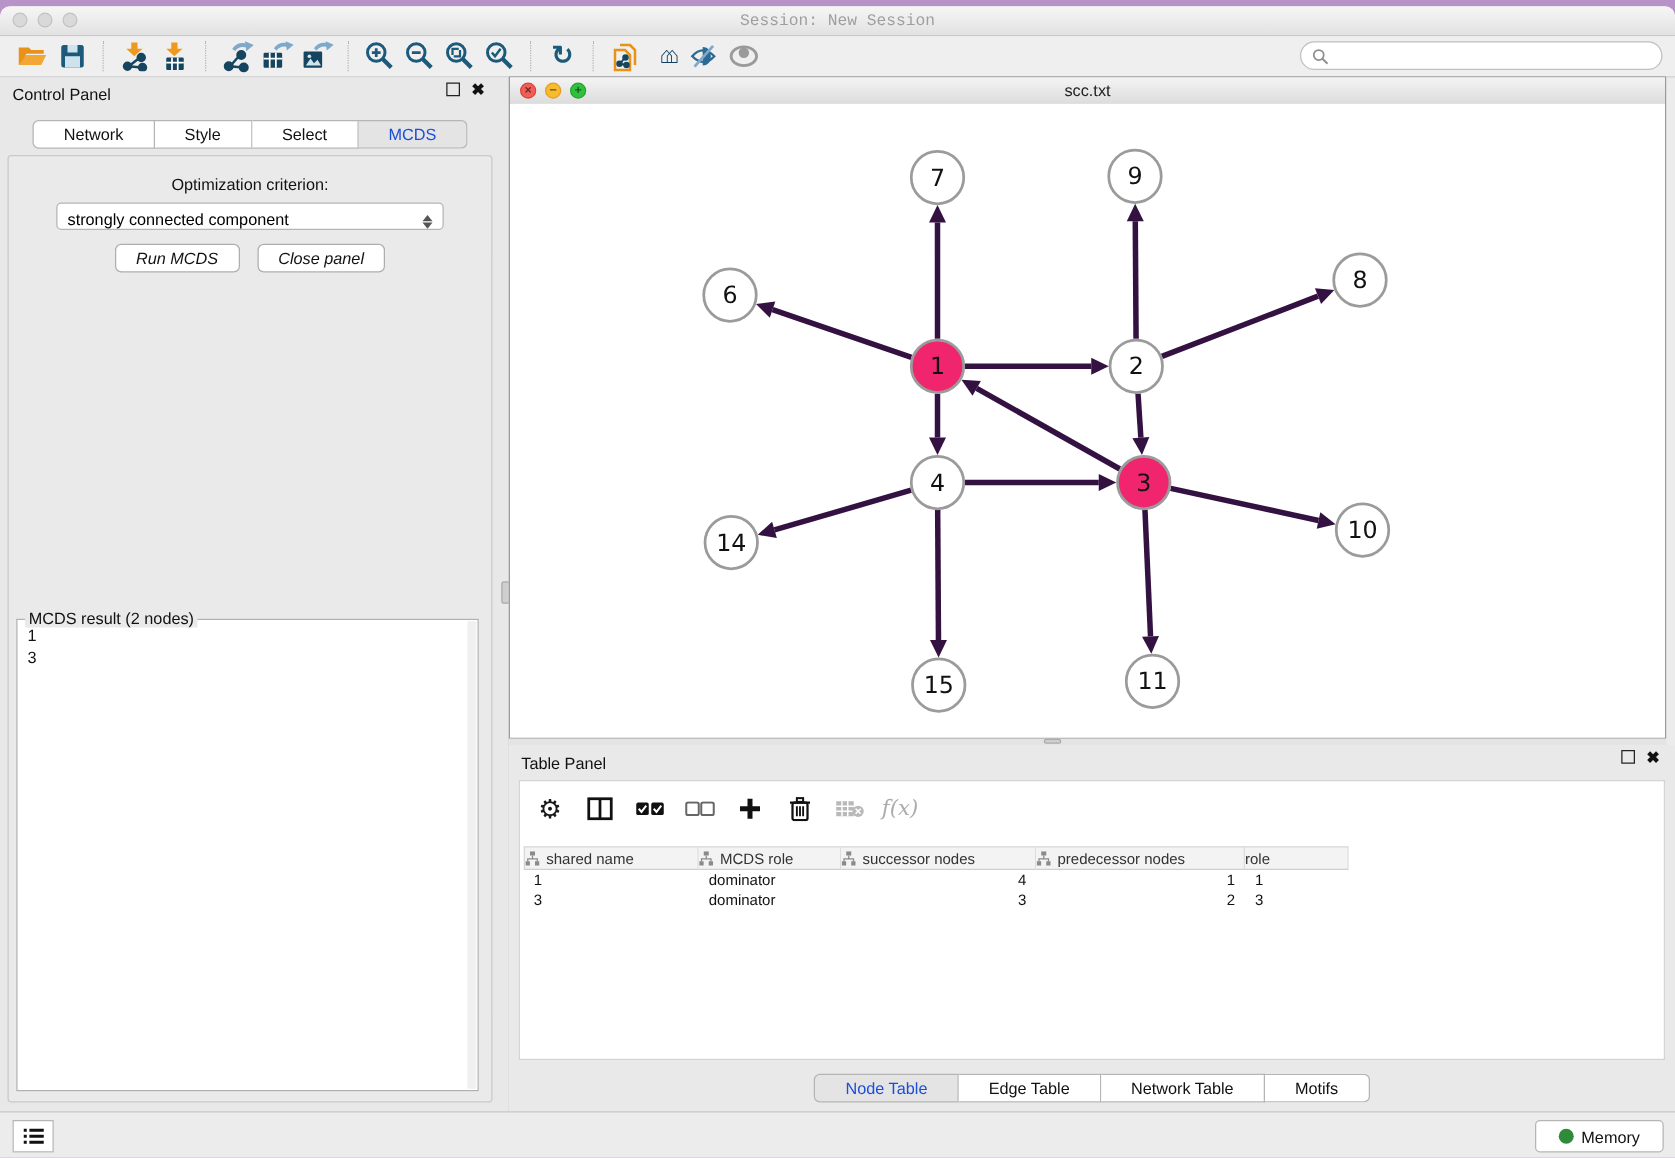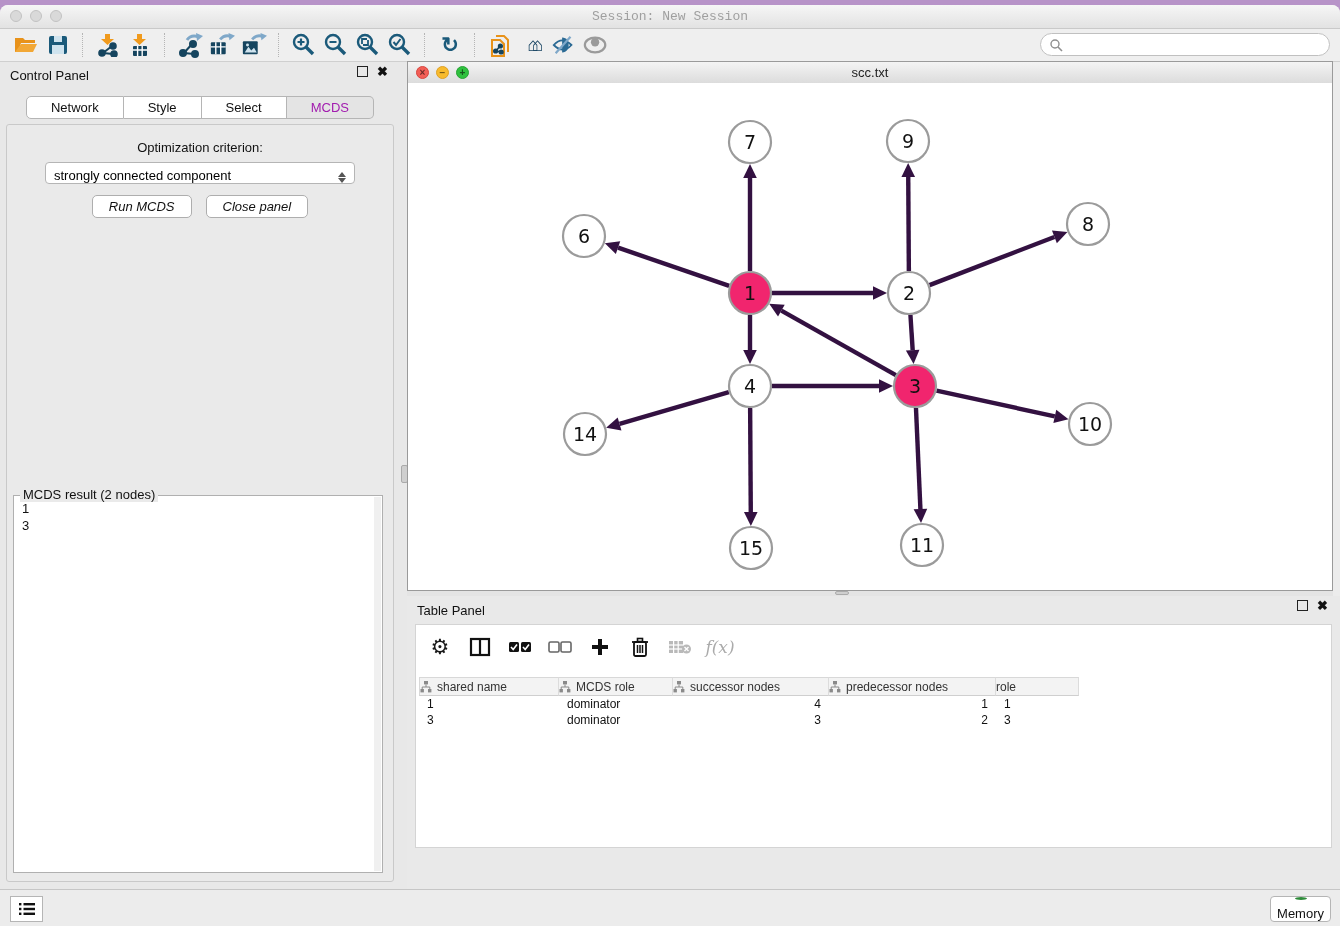--- a/index.html
+++ b/index.html
@@ -20,21 +20,21 @@
   
   .control-panel{position:absolute;left:0;top:57px;width:400px;bottom:36px;background:#e8e8e8;}
   .cp-header{position:absolute;top:6px;left:10px;font-size:13px;color:#111;}
   .panel-icons{position:absolute;top:4px;right:12px;display:flex;gap:9px;align-items:center;}
   .float-icon{width:11px;height:11px;border:1.5px solid #222;box-sizing:border-box;}
   .close-icon{font-size:13px;font-weight:bold;color:#111;line-height:11px;}
   .cp-tabs{position:absolute;top:34px;left:0;width:100%;display:flex;justify-content:center;}
   .tab{font-size:13px;padding:3px 24px;background:#fff;border:1px solid #b5b5b5;border-left:none;color:#111;}
   .tab:first-child{border-left:1px solid #b5b5b5;border-radius:5px 0 0 5px;}
   .tab.last{border-radius:0 5px 5px 0;}
-  .tab.selected{background:#e4e4e4;color:#a21caf;}
+  .tab.selected{background:#e4e4e4;color:#1d4ed8;}
   .cp-body{position:absolute;left:6px;right:6px;top:62px;bottom:8px;background:#eaeaea;border:1px solid #c9c9c9;border-radius:3px;}
   .opt-label{position:absolute;top:15px;width:100%;text-align:center;font-size:13px;color:#111;}
   .criterion{position:absolute;top:37px;left:38px;right:38px;height:22px;background:#fff;border:1px solid #b5b5b5;border-radius:4px;font-size:13px;display:flex;align-items:flex-end;padding:0 8px;box-sizing:border-box;}
   .criterion .chevrons{margin-left:auto;display:flex;flex-direction:column;gap:1px;}
   .criterion .chevrons span{width:0;height:0;border-left:4px solid transparent;border-right:4px solid transparent;}
   .chev-up{border-bottom:5px solid #555;}
   .chev-dn{border-top:5px solid #555;}
   .cp-buttons{position:absolute;top:70px;width:100%;display:flex;justify-content:center;gap:14px;}
   .btn{background:#fff;border:1px solid #aeaeae;border-radius:5px;font-size:13px;padding:3px 16px;color:#111;font-style:italic;}
   .result-box{position:absolute;left:6px;right:10px;top:370px;bottom:8px;border:1px solid #b0b0b0;background:#fff;}
@@ -70,21 +70,21 @@
   .tgrid{display:grid;grid-template-columns:140px 114px 156px 167px 83px 1fr;}
   .th{background:#f3f3f3;border-top:1px solid #d8d8d8;border-bottom:1px solid #cfcfcf;border-right:1px solid #dcdcdc;font-size:12px;color:#333;height:19px;display:flex;align-items:center;gap:5px;box-sizing:border-box;}
   .th.first{border-left:1px solid #d8d8d8;}
   .th.filler{border:none;background:#fff;}
   .td{font-size:12px;color:#111;height:16px;display:flex;align-items:center;box-sizing:border-box;padding:0 8px;}
   .td.right{justify-content:flex-end;}
   .tp-tabs{position:absolute;bottom:8px;left:0;right:0;display:flex;justify-content:center;}
   
   .statusbar{position:absolute;left:0;right:0;bottom:0;height:36px;background:#ececec;border-top:1px solid #c6c6c6;}
   .list-btn{position:absolute;left:10px;top:6px;width:31px;height:24px;background:#fff;border:1px solid #b5b5b5;display:flex;align-items:center;justify-content:center;}
-  .memory-btn{position:absolute;right:9px;top:6px;height:24px;background:#fff;border:1px solid #b5b5b5;border-radius:4px;display:flex;align-items:center;gap:6px;padding:0 6px;font-size:13px;color:#111;flex-direction:column;}
+  .memory-btn{position:absolute;right:9px;top:6px;height:24px;background:#fff;border:1px solid #b5b5b5;border-radius:4px;display:flex;align-items:center;gap:6px;padding:0 18px;font-size:13px;color:#111;}
   .memdot{width:12px;height:12px;border-radius:50%;background:#2e8b3a;}
 </style>
 </head>
 <body>
 
 <div class="app">
 
   <div class="titlebar">
     <div class="lights">
       <div class="light"></div>
@@ -496,20 +496,26 @@
         <div class="tgrid">
           <div class="td">3</div>
           <div class="td">dominator</div>
           <div class="td right">3</div>
           <div class="td right">2</div>
           <div class="td">3</div>
           <div class="td"></div>
         </div>
       </div>
     </div>
+    <div class="tp-tabs">
+      <span class="tab selected">Node Table</span>
+      <span class="tab">Edge Table</span>
+      <span class="tab">Network Table</span>
+      <span class="tab last">Motifs</span>
+    </div>
   </div>
 
   <div class="statusbar">
     <div class="list-btn">
       <svg width="18" height="14" viewBox="0 0 18 14">
           <g fill="#111">
             <rect x="1" y="1" width="2.4" height="2.4"></rect>
             <rect x="1" y="5.8" width="2.4" height="2.4"></rect>
             <rect x="1" y="10.6" width="2.4" height="2.4"></rect>
             <rect x="5.5" y="1" width="11.5" height="2.4"></rect>

